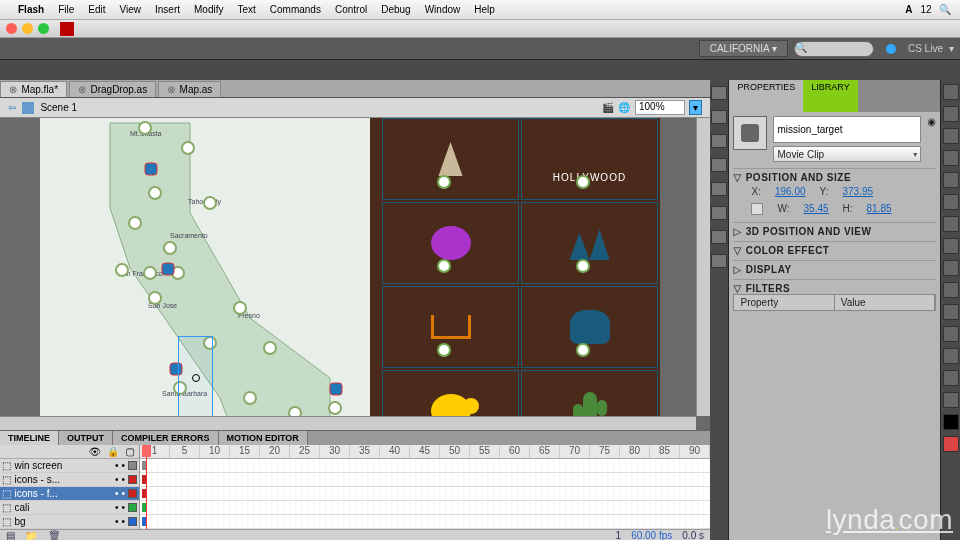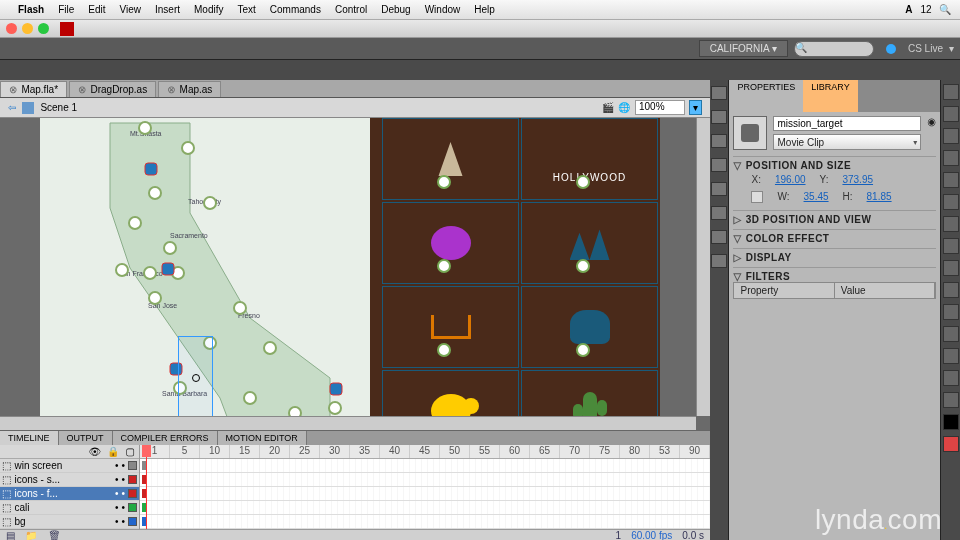--- a/index.html
+++ b/index.html
@@ -59,66 +59,66 @@
 .hollywood { color:#fff; font-weight:normal; font-size:10px; letter-spacing:1px;margin-top:36px; }
 .scroll-blue { position:absolute; left:200px; bottom:4px; width:270px; height:10px; background:linear-gradient(#5bf,#27c); border-radius:5px; }
 .scroll-v { position:absolute; right:4px; top:140px; width:8px; height:90px; background:linear-gradient(#5bf,#27c); border-radius:4px; }
 .hscroll { position:absolute; left:0; right:14px; bottom:0; height:14px; background:#ccc; border-top:1px solid #888; }
 .vscroll { position:absolute; right:0; top:0; bottom:14px; width:14px; background:#ccc; border-left:1px solid #888; }
 .sel-box { position:absolute; border:1px solid #39f; background:rgba(80,160,255,0.05); }
 
 
 .timeline { height:110px; background:#cfcfcf; border-top:1px solid #666; display:flex; flex-direction:column; }
 .tl-tabs { height:16px; background:#9a9a9a; display:flex; }
-.tl-tab { padding:2px 8px; font-size:9px; background:#b5b5b5; border-right:1px solid #777; }
+.tl-tab { padding:2px 8px; font-size:9px; background:#b5b5b5; border-right:1px solid #777;font-weight:bold; }
 .tl-tab.active { background:#cfcfcf; }
 .tl-body { flex:1; display:flex; }
 .layers { width:140px; background:#d8d8d8; border-right:1px solid #999; font-size:9px; }
 .layer-head { height:14px; border-bottom:1px solid #aaa; display:flex; justify-content:flex-end; gap:6px; padding:0 4px; align-items:center; }
 .layer-row { height:14px; display:flex; align-items:center; padding:0 2px; border-bottom:1px solid #ccc; gap:3px; }
 .layer-row.sel { background:#4a7ab8; color:#fff; }
 .layer-row .sq { width:9px;height:9px;border:1px solid #555; }
 .frames { flex:1; background:#fff; position:relative; overflow:hidden; }
 .ruler { height:14px; background:#e8e8e8; border-bottom:1px solid #aaa; display:flex; font-size:8px; color:#555; }
 .ruler span { width:30px; text-align:center; border-right:1px solid #ccc; }
 .track { height:14px; border-bottom:1px solid #ddd; background:repeating-linear-gradient(90deg,#fff 0,#fff 5px,#f6f6f6 5px,#f6f6f6 6px); position:relative; }
 .kf { position:absolute; left:2px; top:2px; width:4px; height:9px; background:#000; }
 .playhead { position:absolute; left:6px; top:0; width:1px; height:100%; background:#f33; }
 .playhead::before { content:''; position:absolute; top:0; left:-4px; width:9px; height:12px; background:#f66; }
 .tl-status { height:14px; background:#d0d0d0; border-top:1px solid #999; display:flex; align-items:center; gap:10px; padding:0 6px; font-size:8px; color:#335; }
 
 
 .panels { flex:1; background:#b8b8b8; display:flex; flex-direction:column; }
 .ptabs { height:32px; background:#8a8a8a; display:flex; }
 .ptab { padding:2px 8px; font-size:9px; background:#b8b8b8; }
-.ptab.inactive { background:#fdba74;padding-left:8px; }
+.ptab.inactive { background:#84cc16;padding-left:8px; }
 .pbody { flex:1; padding:4px; font-size:9px; color:#222; }
 .inst-row { display:flex; gap:6px; align-items:flex-start; margin-bottom:6px; }
 .inst-thumb { width:34px; height:34px; border:1px solid #666; background:#d8d8d8; display:flex; align-items:center; justify-content:center; }
 .inst-thumb .mc { width:18px;height:18px;background:#666;border-radius:3px; }
-.txtfield { background:#fff; border:1px solid #888; padding:1px 3px; height:15px; }
+.txtfield { background:#fff; border:1px solid #888; padding:1px 3px; height:27px; }
 .dropdown { background:linear-gradient(#fefefe,#ddd); border:1px solid #888; padding:1px 3px; height:16px; display:flex; align-items:center; justify-content:space-between; }
 .dropdown::after { content:'▾'; color:#555; font-size:8px; }
 .section { border-top:1px solid #999; margin-top:4px; padding-top:3px; }
 .sec-head { display:flex; align-items:center; gap:4px; font-weight:bold; letter-spacing:0.5px; }
 .tw { color:#555; }
 .coord-row { display:flex; gap:14px; padding:3px 0 3px 18px; }
 .coord-row .lbl { color:#333; }
 .coord-row .val { color:#1560bd; text-decoration:underline; }
 .link-ic { width:12px;height:12px;border:1px solid #888;background:#ddd; }
 .swap { background:linear-gradient(#f8f8f8,#ccc); border:1px solid #777; padding:1px 8px; font-size:9px; }
 .slider { flex:1; height:4px; background:#999; position:relative; margin:0 6px; }
 .slider .thumb { position:absolute; left:0; top:-3px; width:8px; height:10px; background:#ddd; border:1px solid #555; }
 .alpha-row { display:flex; align-items:center; padding:2px 6px; }
 .num { width:30px; height:14px; border:1px solid #888; background:#fff; text-align:right; padding:0 2px; }
 .tbl-head { display:flex; border:1px solid #888; background:#c8c8c8;align-items:center; }
 .tbl-head div { padding:2px 6px; border-right:1px solid #888; }
 
 
-.watermark { position:absolute; right:18px; bottom:4px; font-size:28px; color:rgba(255,255,255,0.75); font-family:Arial; letter-spacing:0.5px; }
+.watermark { position:absolute; right:7px; bottom:4px; font-size:28px; color:rgba(255,255,255,0.75); font-family:Arial; letter-spacing:0.5px;text-decoration:underline; }
 .watermark .c { color:#f8c800; }
 
 
 .marker { fill:#fff; stroke:#8a6; stroke-width:2; }
 .shield { fill:#27b; stroke:#d33; stroke-width:1; }
 .city { font-size:7px; fill:#445; }
 </style>
 </head>
 <body>
 
@@ -338,21 +338,21 @@
                 <span>35</span>
                 <span>40</span>
                 <span>45</span>
                 <span>50</span>
                 <span>55</span>
                 <span>60</span>
                 <span>65</span>
                 <span>70</span>
                 <span>75</span>
                 <span>80</span>
-                <span>53</span>
+                <span>85</span>
                 <span>90</span>
               </div>
             <div id="tracks">
                 <div class="track">
                   <div class="kf" style="background:#888"></div>
                 </div>
                 <div class="track">
                   <div class="kf" style="background:#c22"></div>
                 </div>
                 <div class="track">

